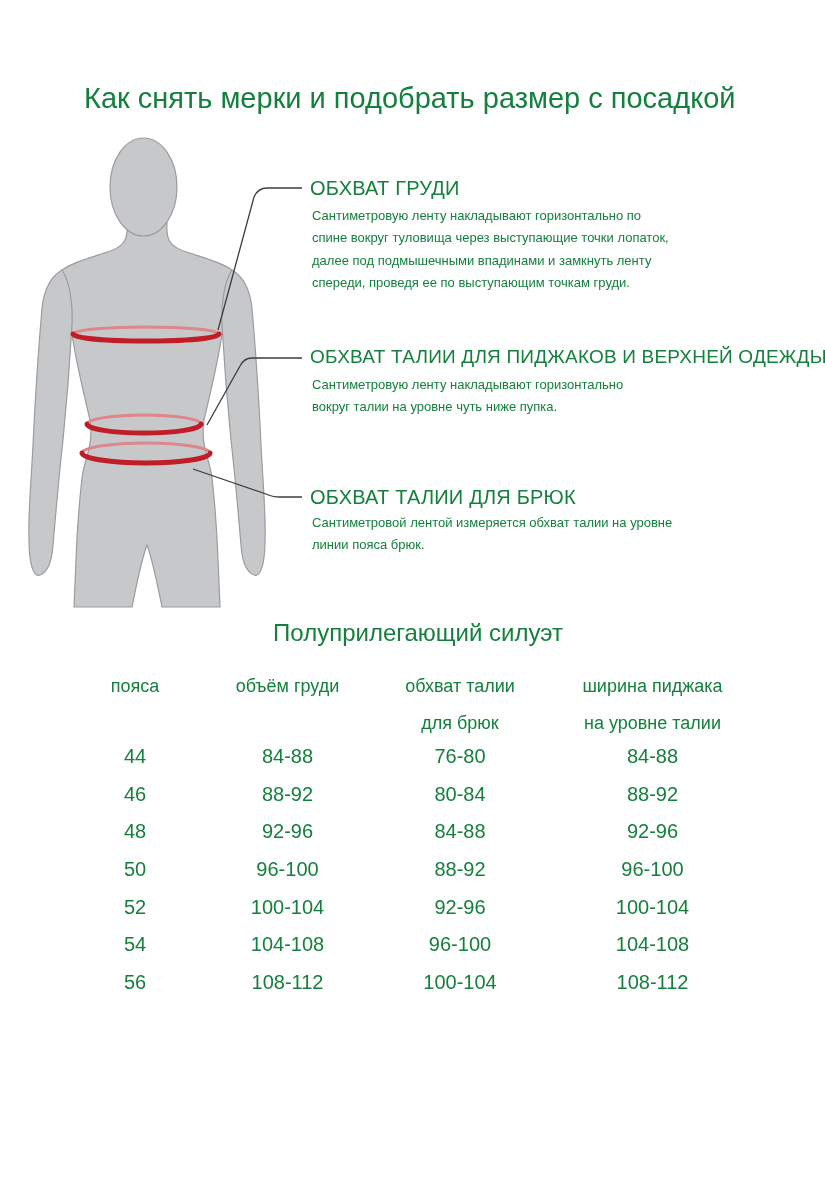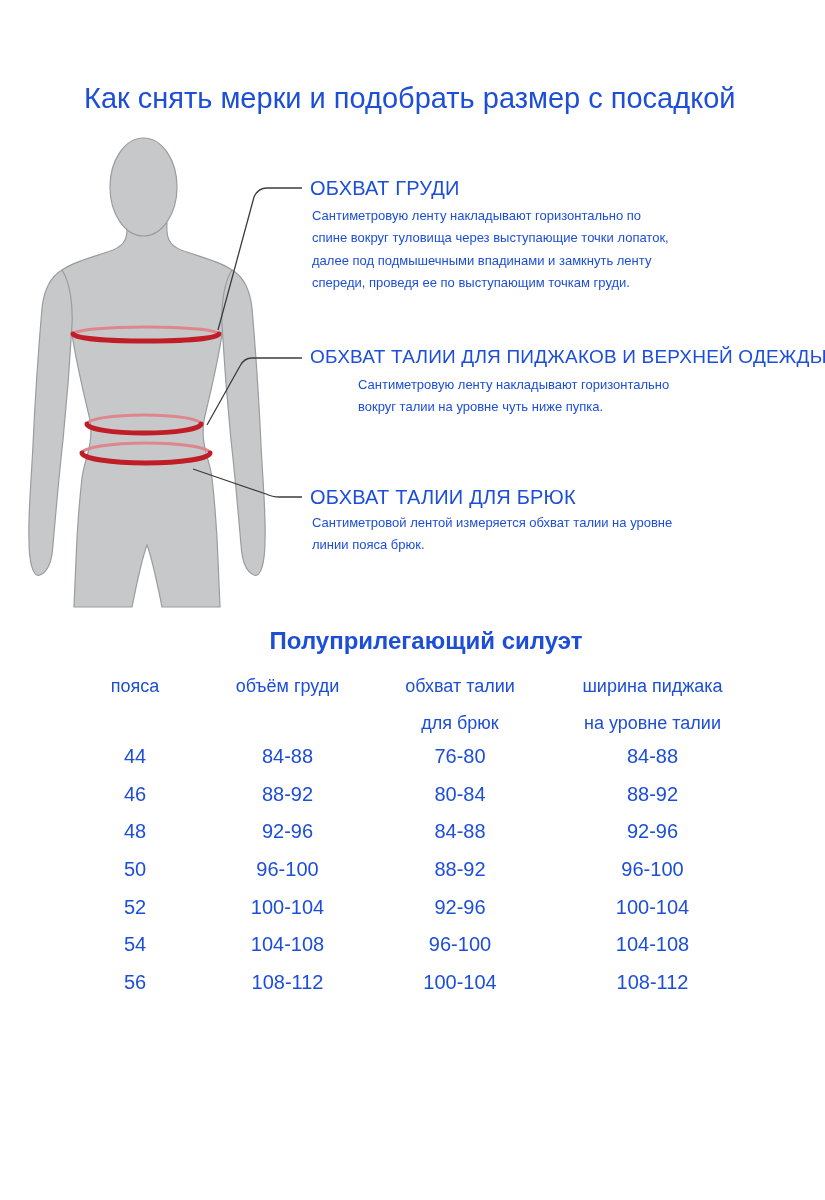--- a/index.html
+++ b/index.html
@@ -1,21 +1,21 @@
 <!DOCTYPE html>
 <html><head>
 <meta charset="utf-8">
 <style>
   html,body{margin:0;padding:0;background:#ffffff;}
   .page{
     position:relative;
     width:825px;height:1200px;
     background:#ffffff;
     font-family:"Liberation Sans", sans-serif;
-    color:#1d4ed8;
+    color:#15803d;
     overflow:hidden;
   }
   .page-title{
     position:absolute;left:84px;top:82px;
     font-size:29px;font-weight:400;letter-spacing:0;
     white-space:nowrap;margin:0;
   }
   .figure-svg{position:absolute;left:0;top:130px;}
   .sil{fill:#c7c8ca;stroke:#9b9ca0;stroke-width:1.2;}
   .band-back{fill:none;stroke:#dd868c;stroke-width:3;}
@@ -24,25 +24,25 @@
   .m-heading{
     position:absolute;left:310px;
     font-size:20px;letter-spacing:0.2px;white-space:nowrap;
   }
   .m-heading.m1{font-size:19px;}
   .m-desc{
     position:absolute;left:312px;
     font-size:13px;line-height:22.3px;white-space:pre-line;
   }
   .m0h{top:177px;}  .m0d{top:205px;width:480px;}
-  .m1h{top:346px;}  .m1d{top:374px;width:460px;margin-left:46px;}
+  .m1h{top:346px;}  .m1d{top:374px;width:460px;}
   .m2h{top:486px;text-align:right;}  .m2d{top:512px;width:480px;}
   .table-title{
     position:absolute;left:60px;top:611px;width:700px;
-    text-align:center;font-size:24px;font-weight:700;margin:16px;
+    text-align:center;font-size:24px;font-weight:400;margin:8px;
   }
   .tbl-head{
     position:absolute;left:60px;top:668px;
     display:grid;grid-template-columns:150px 155px 190px 195px;
     font-size:18px;
   }
   .tbl-head .hcell{text-align:center;}
   .tbl-head .hline{line-height:37px;height:37px;}
   .tbl-body{
     position:absolute;left:60px;top:738px;

